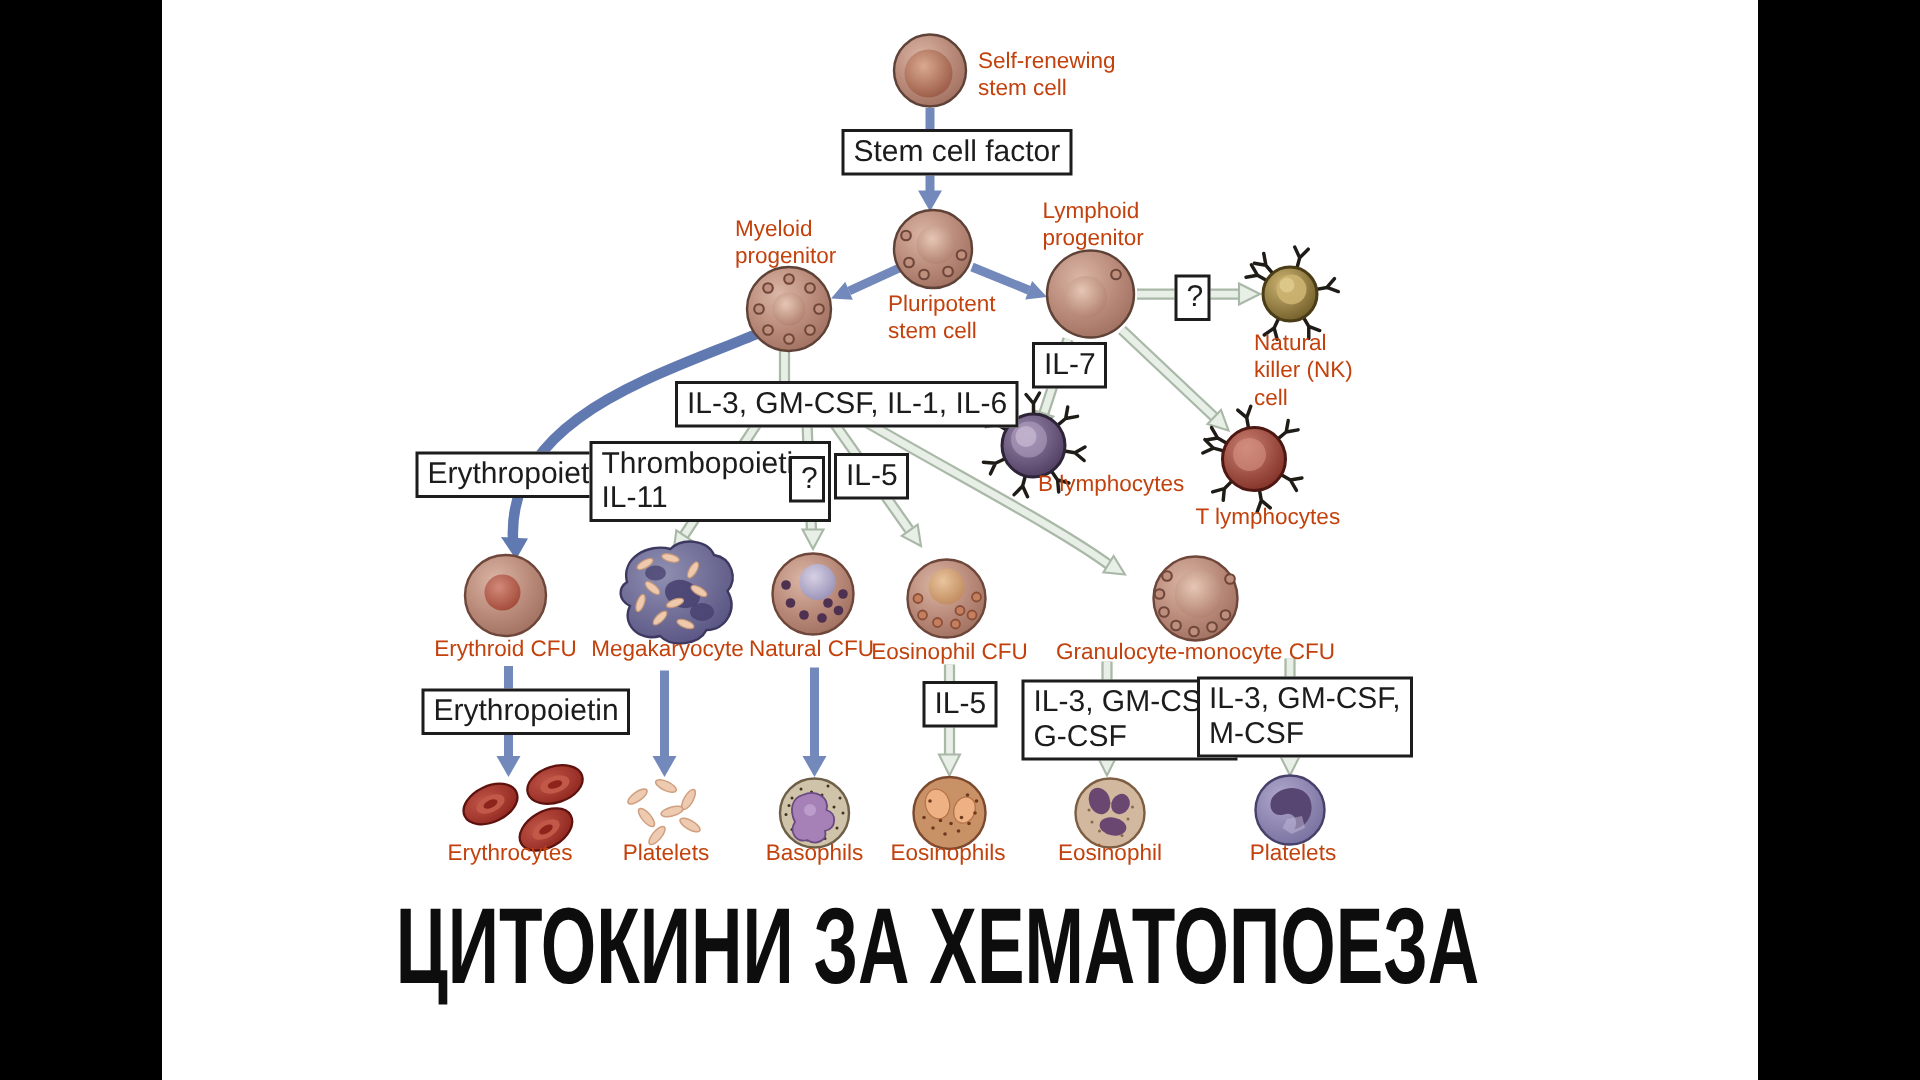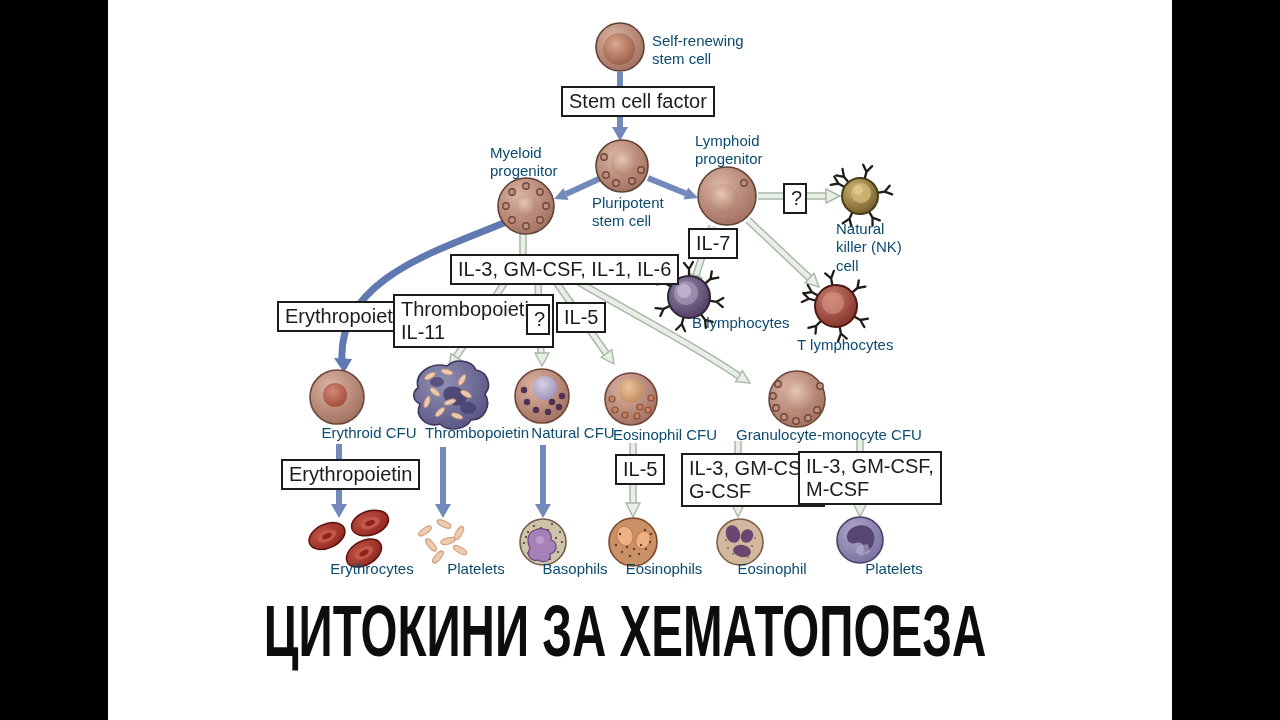--- a/index.html
+++ b/index.html
@@ -2,22 +2,22 @@
 <html><head>
 <meta charset="utf-8">
 <style>
   html,body{margin:0;padding:0;}
   .stage{position:relative;width:1280px;height:720px;background:#ffffff;overflow:hidden;
          font-family:"Liberation Sans", sans-serif;}
   .bar{position:absolute;top:0;width:108px;height:720px;background:#000;}
   .bar.left{left:0;}
   .bar.right{left:1172px;}
   .svglayer{position:absolute;left:0;top:0;}
-  .lbl{position:absolute;font-size:15px;line-height:1.22;color:#0c4a6e;white-space:pre-line;}
-  .lbl.c{transform:translateX(-50%);text-align:right;white-space:nowrap;margin-left:32px;}
+  .lbl{position:absolute;font-size:15px;line-height:1.22;color:#c2410c;white-space:pre-line;}
+  .lbl.c{transform:translateX(-50%);text-align:right;white-space:nowrap;}
   .bx{position:absolute;background:#fff;border:2px solid #1c1c1c;color:#1c1c1c;
       font-size:20px;line-height:1.15;padding:2px 6px;white-space:pre-line;box-sizing:border-box;}
   .bx.ctr{text-align:center;}
   .title{position:absolute;left:625px;top:595px;transform:translateX(-50%) scaleX(0.66);
          transform-origin:center top;font-size:72px;font-weight:700;color:#0d0d0d;
          white-space:nowrap;line-height:1.0;letter-spacing:0px;}
 </style>
 </head>
 <body>
 
@@ -416,21 +416,21 @@
 progenitor</div>
   <div class="lbl" style="left:592px;top:194px;">Pluripotent
 stem cell</div>
   <div class="lbl" style="left:836px;top:220px;">Natural
 killer (NK)
 cell</div>
   <div class="lbl" style="left:692px;top:314px;">B lymphocytes</div>
   <div class="lbl" style="left:797px;top:336px;">T lymphocytes</div>
 
   <div class="lbl c" style="left:337px;top:424px;">Erythroid CFU</div>
-  <div class="lbl c" style="left:445px;top:424px;">Thrombopoietin</div>
+  <div class="lbl c" style="left:445px;top:424px;">Megakaryocyte</div>
   <div class="lbl c" style="left:541px;top:424px;">Natural CFU</div>
   <div class="lbl c" style="left:633px;top:426px;">Eosinophil CFU</div>
   <div class="lbl c" style="left:797px;top:426px;">Granulocyte-monocyte CFU</div>
 
   <div class="lbl c" style="left:340px;top:560px;">Erythrocytes</div>
   <div class="lbl c" style="left:444px;top:560px;">Platelets</div>
   <div class="lbl c" style="left:543px;top:560px;">Basophils</div>
   <div class="lbl c" style="left:632px;top:560px;">Eosinophils</div>
   <div class="lbl c" style="left:740px;top:560px;">Eosinophil</div>
   <div class="lbl c" style="left:862px;top:560px;">Platelets</div>

